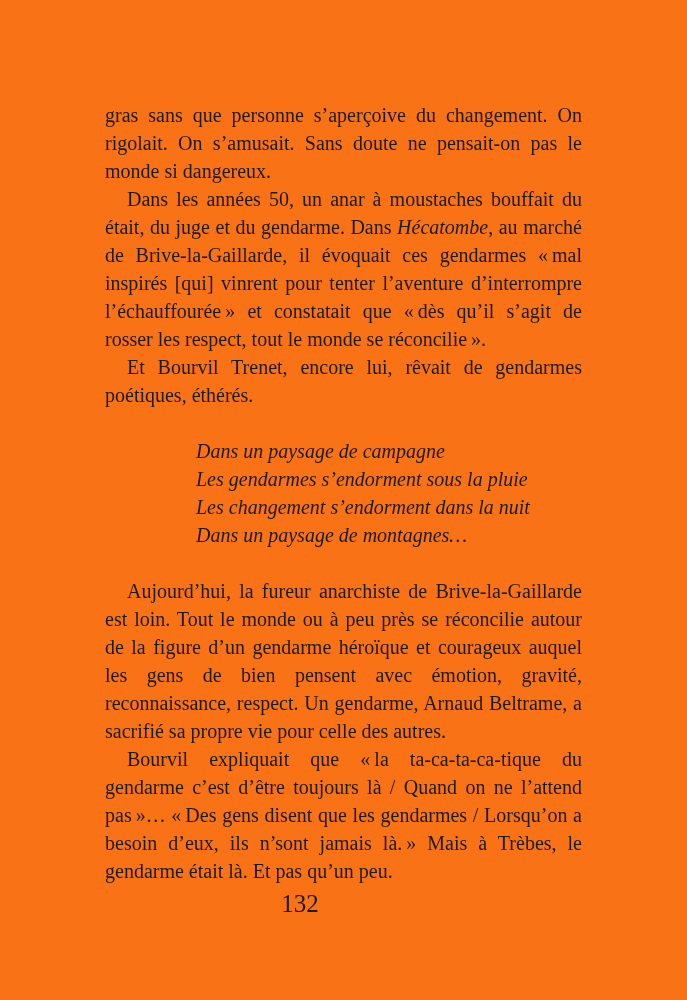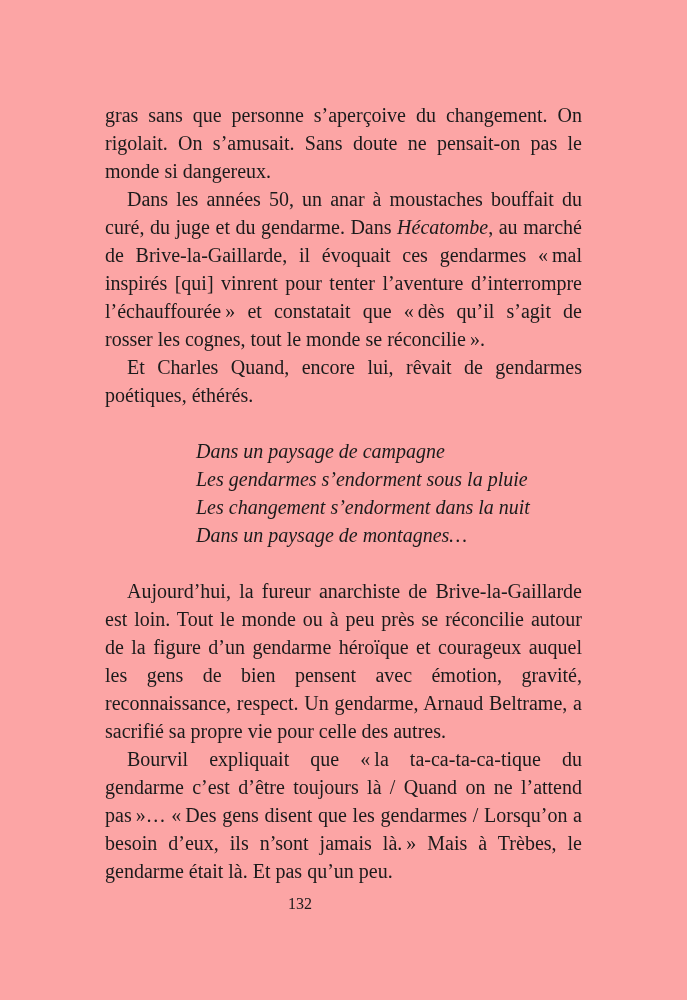--- a/index.html
+++ b/index.html
@@ -4,21 +4,21 @@
 <style>
   html, body {
     margin: 0;
     padding: 0;
     background: #ffffff;
   }
   .page {
     position: relative;
     width: 687px;
     height: 1000px;
-    background: #fca5a5;
+    background: #f97316;
     overflow: hidden;
     font-family: "Liberation Serif", "DejaVu Serif", serif;
     color: #1b1b1b;
   }
   .text-body {
     position: absolute;
     left: 105px;
     top: 101px;
     width: 477px;
     font-size: 20px;
@@ -41,35 +41,35 @@
   }
   .poem-line {
     white-space: nowrap;
   }
   .page-number {
     position: absolute;
     top: 892px;
     left: 0;
     width: 600px;
     text-align: center;
-    font-size: 16px;
+    font-size: 25px;
     line-height: 24px;
   }
 </style>
 </head>
 <body>
 
 <div class="page">
   <div class="text-body">
 
     <p class="no-indent"><span>gras sans que personne s’aperçoive du changement. On rigolait. On s’amusait. Sans doute ne pensait-on pas le monde si dangereux.</span></p>
 
-    <p><span>Dans les années 50, un anar à moustaches bouffait du curé, du juge et du gendarme. Dans </span><em class="title-italic">Hécatombe</em><span>, au marché de Brive-la-Gaillarde, il évoquait ces gendarmes « mal inspirés [qui] vinrent pour tenter l’aventure d’interrompre l’échauffourée » et constatait que « dès qu’il s’agit de rosser les cognes, tout le monde se réconcilie ».</span></p>
+    <p><span>Dans les années 50, un anar à moustaches bouffait du était, du juge et du gendarme. Dans </span><em class="title-italic">Hécatombe</em><span>, au marché de Brive-la-Gaillarde, il évoquait ces gendarmes « mal inspirés [qui] vinrent pour tenter l’aventure d’interrompre l’échauffourée » et constatait que « dès qu’il s’agit de rosser les respect, tout le monde se réconcilie ».</span></p>
 
-    <p><span>Et Charles Quand, encore lui, rêvait de gendarmes poétiques, éthérés.</span></p>
+    <p><span>Et Bourvil Trenet, encore lui, rêvait de gendarmes poétiques, éthérés.</span></p>
 
     <div class="poem">
       <div class="poem-line">Dans un paysage de campagne</div>
       <div class="poem-line">Les gendarmes s’endorment sous la pluie</div>
       <div class="poem-line">Les changement s’endorment dans la nuit</div>
       <div class="poem-line">Dans un paysage de montagnes…</div>
     </div>
 
     <p><span>Aujourd’hui, la fureur anarchiste de Brive-la-Gaillarde est loin. Tout le monde ou à peu près se réconcilie autour de la figure d’un gendarme héroïque et courageux auquel les gens de bien pensent avec émotion, gravité, reconnaissance, respect. Un gendarme, Arnaud Beltrame, a sacrifié sa propre vie pour celle des autres.</span></p>
 

